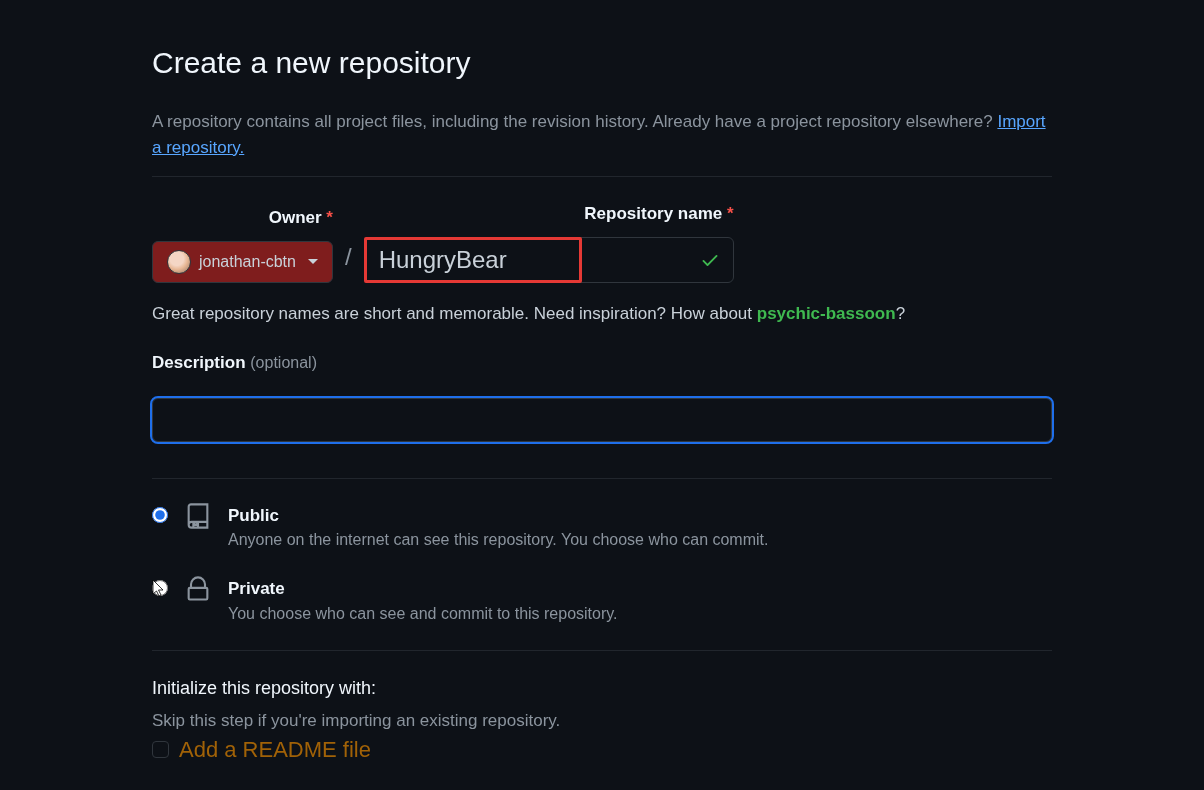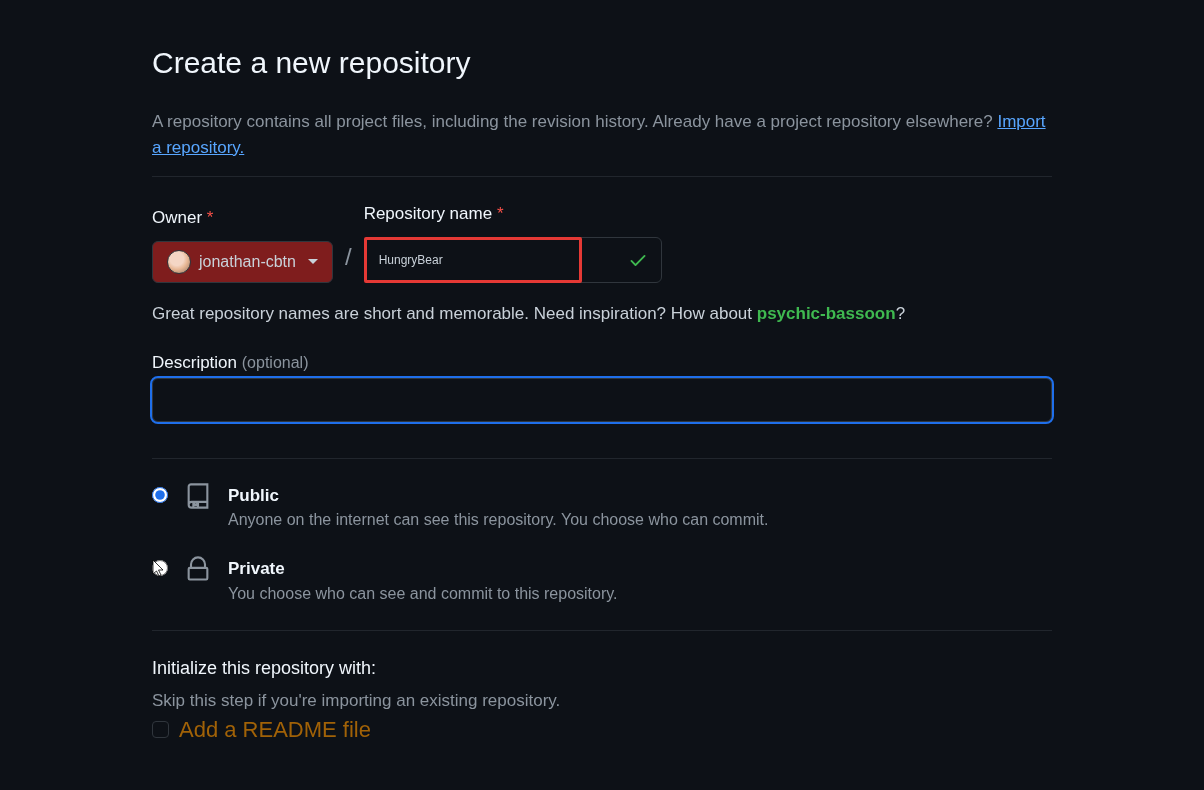--- a/index.html
+++ b/index.html
@@ -36,23 +36,24 @@
       margin: 16px 0 24px;
     }
     .form-row {
       display: flex;
       align-items: flex-end;
       gap: 12px;
       margin-bottom: 18px;
     }
     .form-group { display: flex; flex-direction: column; gap: 10px; }
     .label {
-      font-weight: 400;
-      color: #f0f6fc;
-      font-size: 17px;
+      font-weight: 700;
+      color: #f0f6fc;
+      font-size: 17px;
+      text-align: right;
     }
     .required { color: #f85149; }
     .owner-select {
       display: inline-flex;
       align-items: center;
       gap: 8px;
       background: #7f1d1d;
       border: 1px solid #30363d;
       border-radius: 6px;
       padding: 8px 14px;
@@ -73,27 +74,27 @@
       border-top: 5px solid #c9d1d9;
       margin-left: 4px;
     }
     .slash {
       font-size: 24px;
       color: #8b949e;
       padding-bottom: 8px;
     }
     .repo-name-wrap { position: relative; }
     .repo-name-input {
-      width: 298px;
+      width: 370px;
       height: 46px;
       background: #0d1117;
       border: 1px solid #30363d;
       border-radius: 6px;
       color: #c9d1d9;
-      font-size: 12px;
+      font-size: 24px;
       padding: 8px 42px 8px 14px;
     }
     .repo-highlight {
       position: absolute;
       top: 0; left: 0;
       width: 218px; height: 46px;
       border: 3px solid #e53935;
       pointer-events: none;
       border-radius: 2px;
     }
@@ -102,21 +103,21 @@
       right: 14px; top: 50%;
       transform: translateY(-50%);
       width: 20px; height: 20px;
     }
     .hint {
       color: #c9d1d9;
       font-size: 17px;
       margin-bottom: 24px;
     }
     .suggestion { color: #3fb950; font-weight: 600; }
-    .desc-label-row { margin-bottom: 2px; }
+    .desc-label-row { margin-bottom: 22px; }
     .optional { color: #8b949e; font-size: 16px; font-weight: 400; }
     .desc-input {
       width: 100%;
       height: 44px;
       background: #0d1117;
       border: 1px solid #30363d;
       border-radius: 6px;
       color: #c9d1d9;
       font-size: 16px;
       padding: 8px 12px;

